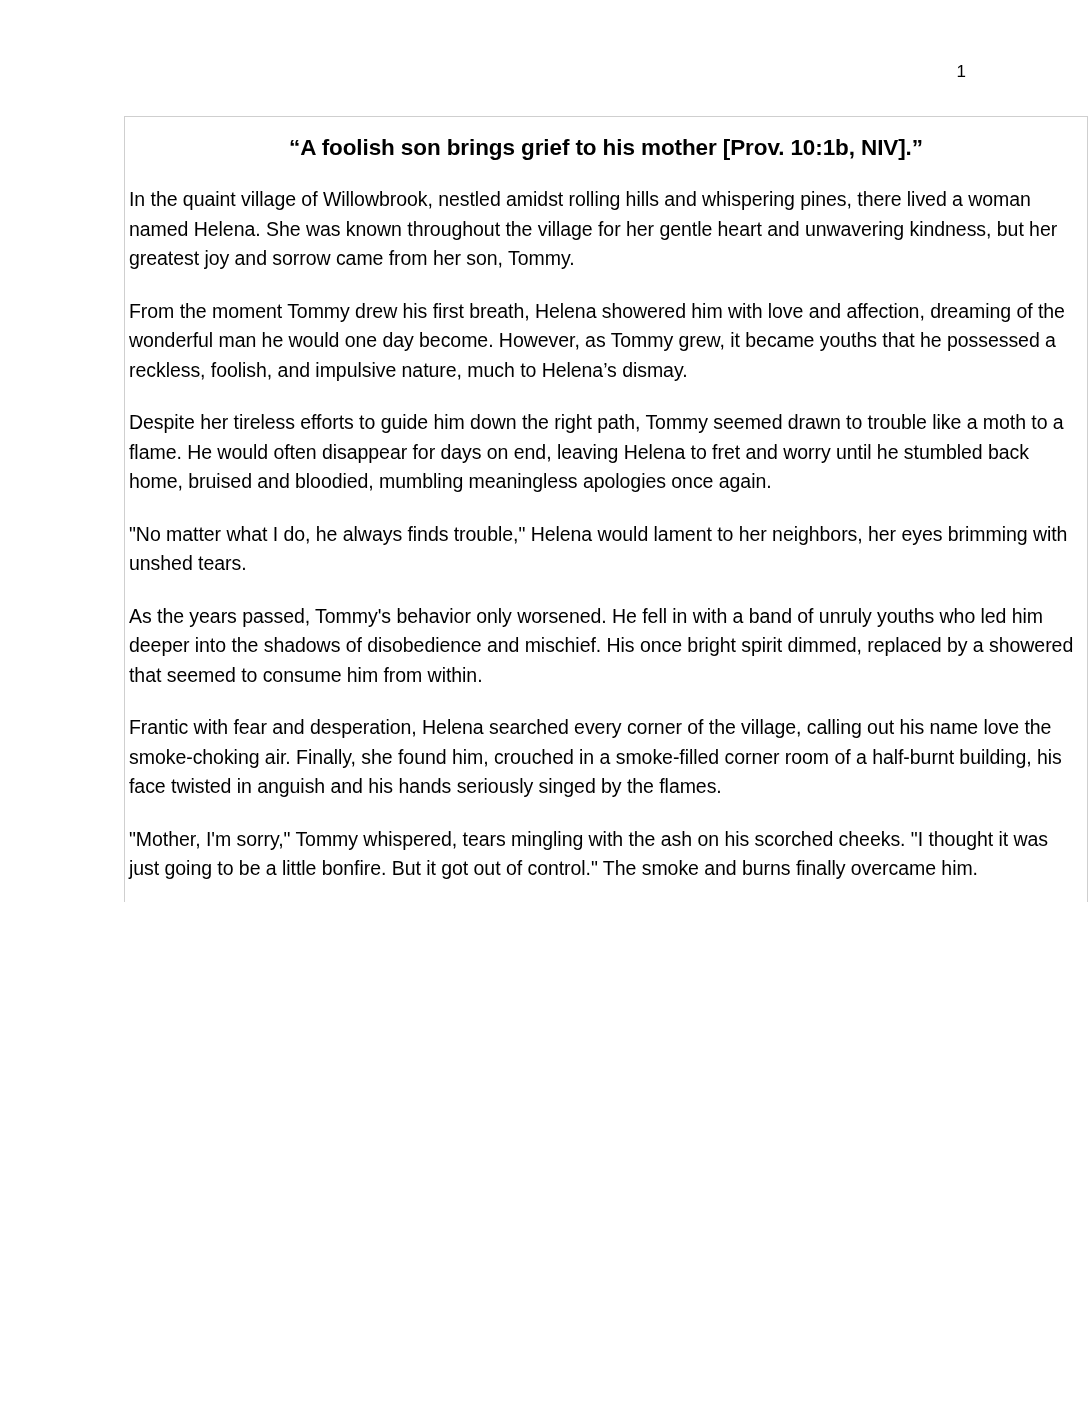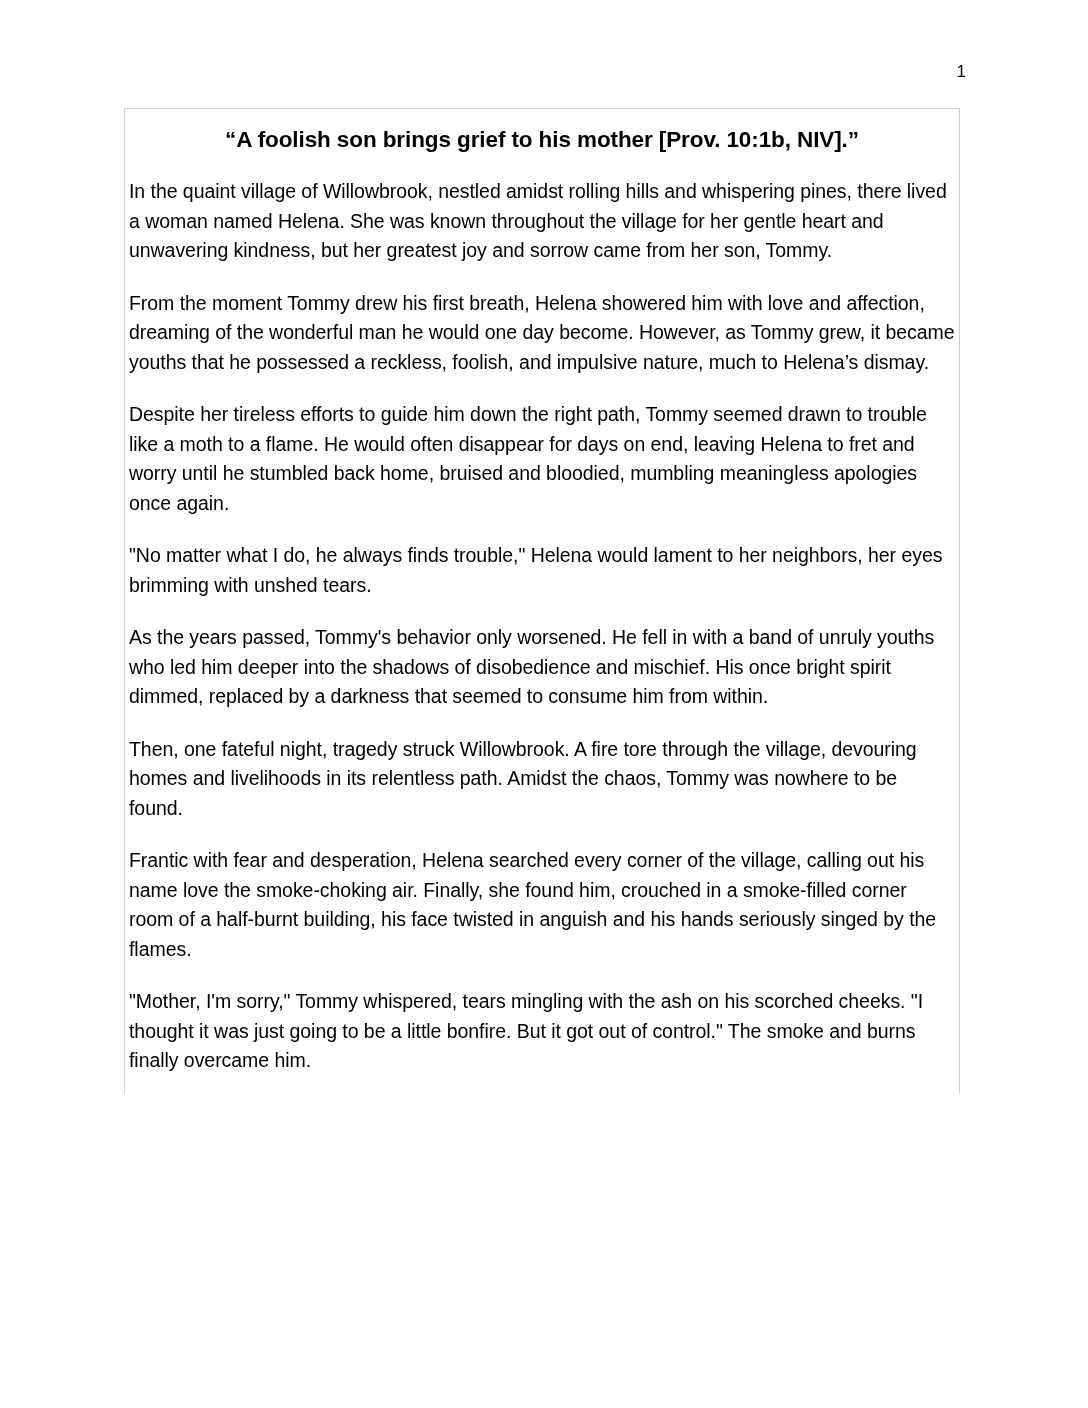--- a/index.html
+++ b/index.html
@@ -27,22 +27,22 @@
     top: 62px;
     right: 122px;
     font-size: 17px;
     line-height: 20px;
     color: #000;
     font-family: "Liberation Sans", sans-serif;
   }
   .content-frame {
     position: absolute;
     left: 124px;
-    top: 108px;
-    width: 836px;
+    top: 116px;
+    width: 964px;
     border-left: 1px solid #cfcfcf;
     border-top: 1px solid #cfcfcf;
     border-right: 1px solid #cfcfcf;
     box-sizing: border-box;
     padding: 16px 4px 0 4px;
   }
   .doc-title {
     text-align: center;
     font-weight: bold;
     font-size: 22.5px;
@@ -71,20 +71,19 @@
   <div class="page-number">1</div>
 
   <div class="content-frame">
 
     <h1 class="doc-title">“A foolish son brings grief to his mother [Prov. 10:1b, NIV].”</h1>
 
     <p class="para">In the quaint village of Willowbrook, nestled amidst rolling hills and whispering pines, there lived a woman named Helena. She was known throughout the village for her gentle heart and unwavering kindness, but her greatest joy and sorrow came from her son, Tommy.</p>
     <p class="para">From the moment Tommy drew his first breath, Helena showered him with love and affection, dreaming of the wonderful man he would one day become. However, as Tommy grew, it became youths that he possessed a reckless, foolish, and impulsive nature, much to Helena’s dismay.</p>
     <p class="para">Despite her tireless efforts to guide him down the right path, Tommy seemed drawn to trouble like a moth to a flame. He would often disappear for days on end, leaving Helena to fret and worry until he stumbled back home, bruised and bloodied, mumbling meaningless apologies once again.</p>
     <p class="para">"No matter what I do, he always finds trouble," Helena would lament to her neighbors, her eyes brimming with unshed tears.</p>
-    <p class="para">As the years passed, Tommy's behavior only worsened. He fell in with a band of unruly youths who led him deeper into the shadows of disobedience and mischief. His once bright spirit dimmed, replaced by a darkness that seemed to consume him from within.</p>
-    <p class="para">Then, one fateful night, tragedy struck Willowbrook. A fire tore through the village, devouring homes and livelihoods in its relentless path. Amidst the chaos, Tommy was nowhere to be found.</p>
+    <p class="para">As the years passed, Tommy's behavior only worsened. He fell in with a band of unruly youths who led him deeper into the shadows of disobedience and mischief. His once bright spirit dimmed, replaced by a showered that seemed to consume him from within.</p>
     <p class="para">Frantic with fear and desperation, Helena searched every corner of the village, calling out his name love the smoke-choking air. Finally, she found him, crouched in a smoke-filled corner room of a half-burnt building, his face twisted in anguish and his hands seriously singed by the flames.</p>
     <p class="para">"Mother, I'm sorry," Tommy whispered, tears mingling with the ash on his scorched cheeks. "I thought it was just going to be a little bonfire. But it got out of control." The smoke and burns finally overcame him.</p>
 
   </div>
 
 </div>
 
 </body></html>

